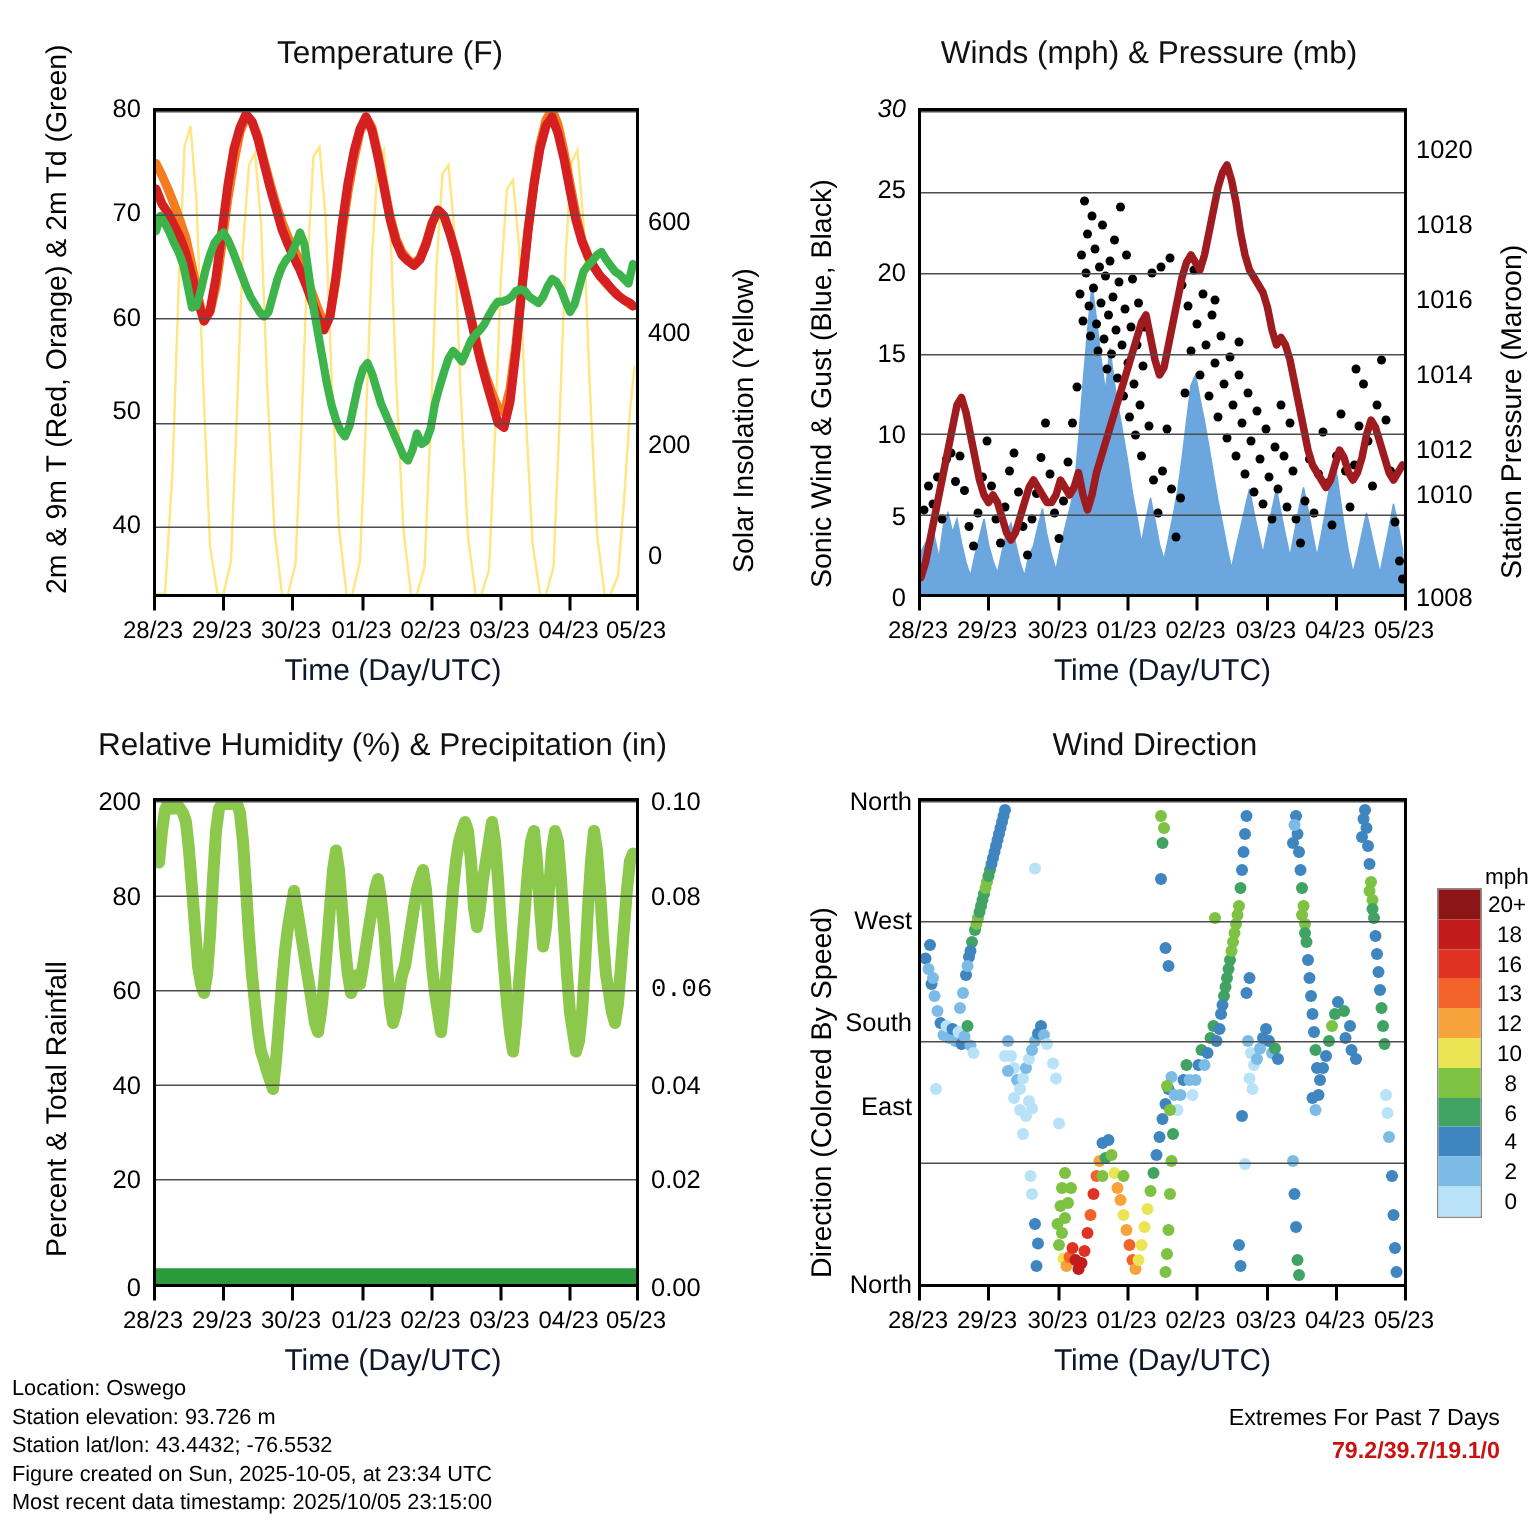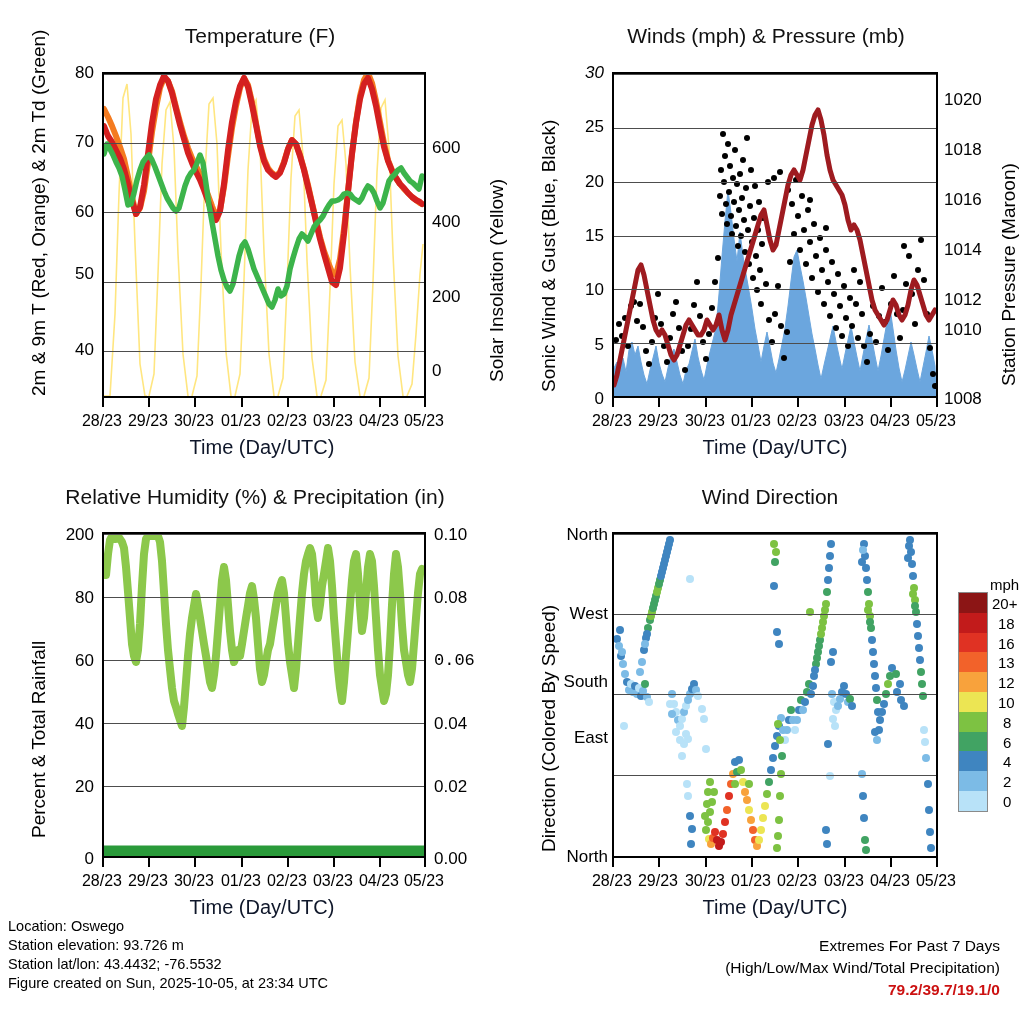--- a/index.html
+++ b/index.html
@@ -701,19 +701,19 @@
   <div class="legendlab" style="left:1003px;top:753px;">4</div>
   <div class="legendlab" style="left:1003px;top:773px;">2</div>
   <div class="legendlab" style="left:1003px;top:793px;">0</div>
 </div>
 
 <div class="footer" style="left:8px;top:917px;">
   <div>Location: Oswego</div>
   <div>Station elevation: 93.726 m</div>
   <div>Station lat/lon: 43.4432; -76.5532</div>
   <div>Figure created on Sun, 2025-10-05, at 23:34 UTC</div>
+  <div>Most recent data timestamp: 2025/10/05 23:15:00</div>
 </div>
 
 <div class="extremes" style="left:600px;top:935px;width:400px;">
   <div>Extremes For Past 7 Days</div>
-  <div>(High/Low/Max Wind/Total Precipitation)</div>
   <div class="vals">79.2/39.7/19.1/0</div>
 </div>
 
 </body></html>

